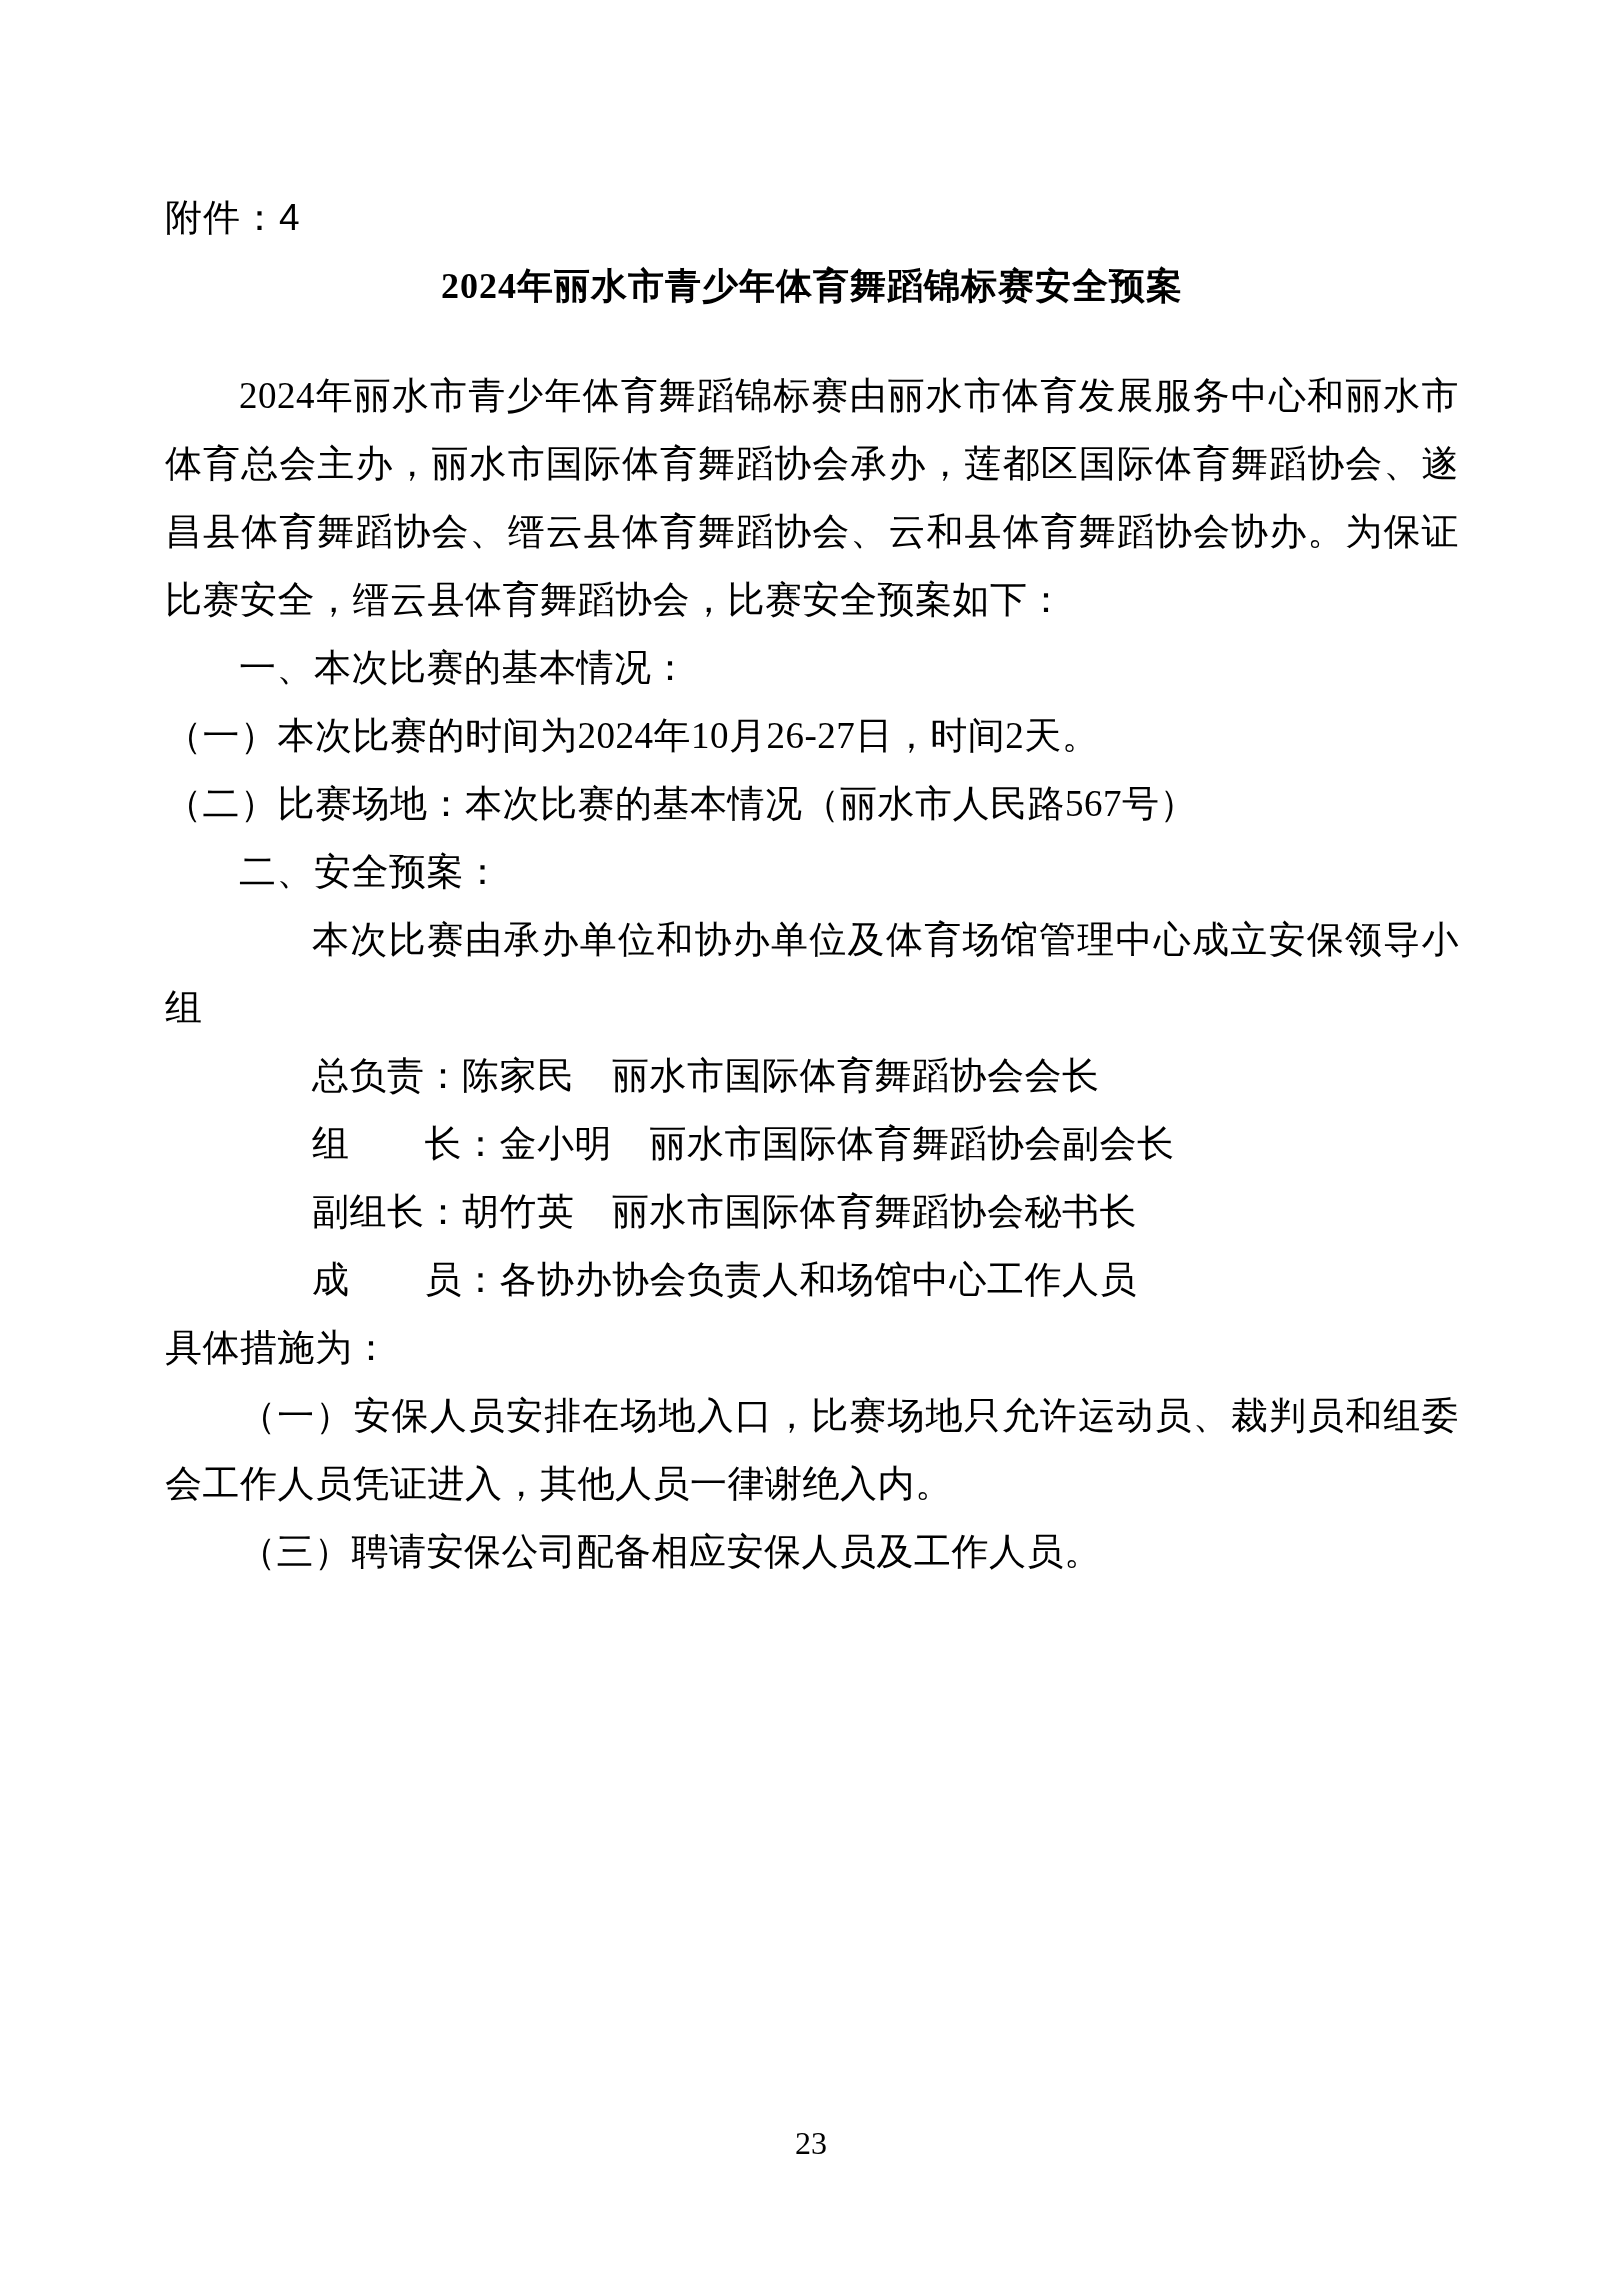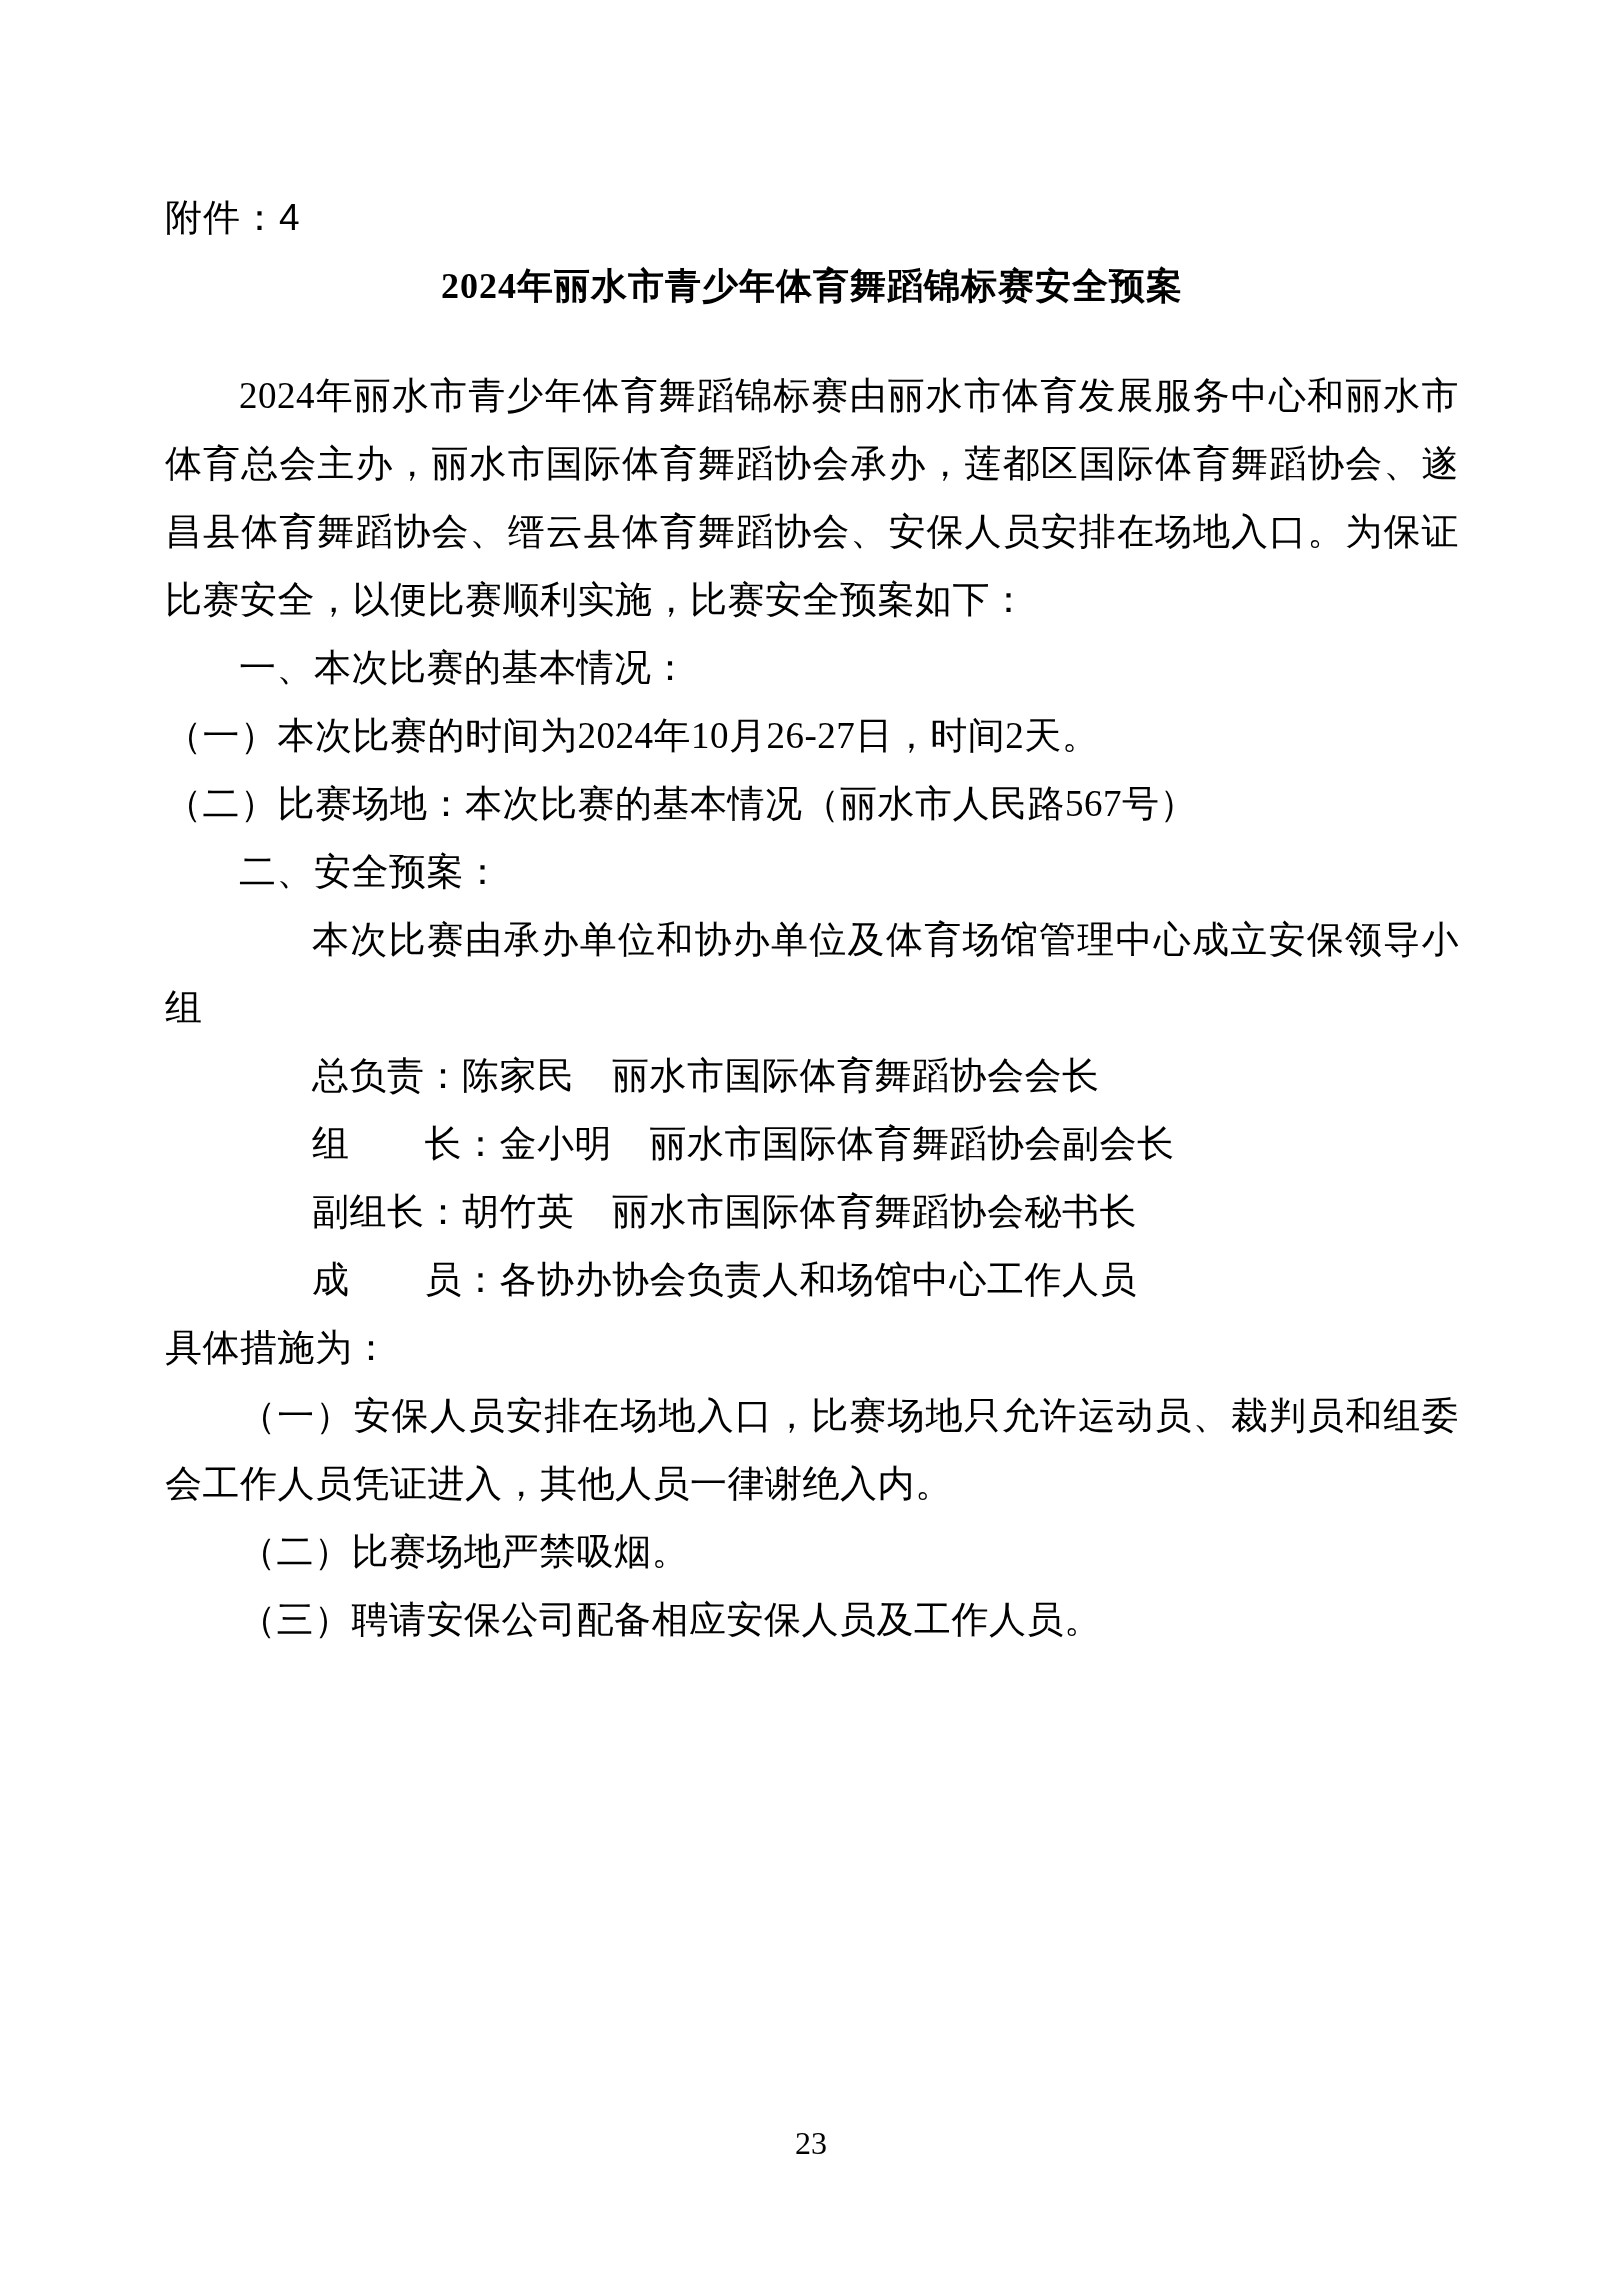--- a/index.html
+++ b/index.html
@@ -77,33 +77,32 @@
 <body>
 
 <div class="page">
   <div class="content">
 
     <div class="attach-label">附件：4</div>
 
     <div class="doc-title">2024年丽水市青少年体育舞蹈锦标赛安全预案</div>
 
     <div class="body-text">
-      <p class="para indent1">2024年丽水市青少年体育舞蹈锦标赛由丽水市体育发展服务中心和丽水市体育总会主办，丽水市国际体育舞蹈协会承办，莲都区国际体育舞蹈协会、遂昌县体育舞蹈协会、缙云县体育舞蹈协会、安保人员安排在场地入口。为保证比赛安全，以便比赛顺利实施，比赛安全预案如下：</p>
+      <p class="para indent1">2024年丽水市青少年体育舞蹈锦标赛由丽水市体育发展服务中心和丽水市体育总会主办，丽水市国际体育舞蹈协会承办，莲都区国际体育舞蹈协会、遂昌县体育舞蹈协会、缙云县体育舞蹈协会、云和县体育舞蹈协会协办。为保证比赛安全，缙云县体育舞蹈协会，比赛安全预案如下：</p>
       <p class="para indent1">一、本次比赛的基本情况：</p>
       <p class="para noindent">（一）本次比赛的时间为2024年10月26-27日，时间2天。</p>
       <p class="para noindent">（二）比赛场地：本次比赛的基本情况（丽水市人民路567号）</p>
       <p class="para indent1">二、安全预案：</p>
       <p class="para indent2">本次比赛由承办单位和协办单位及体育场馆管理中心成立安保领导小组</p>
       <p class="para indent2">总负责：陈家民　丽水市国际体育舞蹈协会会长</p>
       <p class="para indent2">组　　长：金小明　丽水市国际体育舞蹈协会副会长</p>
       <p class="para indent2">副组长：胡竹英　丽水市国际体育舞蹈协会秘书长</p>
       <p class="para indent2">成　　员：各协办协会负责人和场馆中心工作人员</p>
       <p class="para noindent">具体措施为：</p>
       <p class="para indent1">（一）安保人员安排在场地入口，比赛场地只允许运动员、裁判员和组委会工作人员凭证进入，其他人员一律谢绝入内。</p>
-      <p class="para indent1">（二）比赛场地严禁吸烟。</p>
       <p class="para indent1">（三）聘请安保公司配备相应安保人员及工作人员。</p>
     </div>
 
   </div>
 
   <div class="page-number">23</div>
 </div>
 
 
 </body></html>

